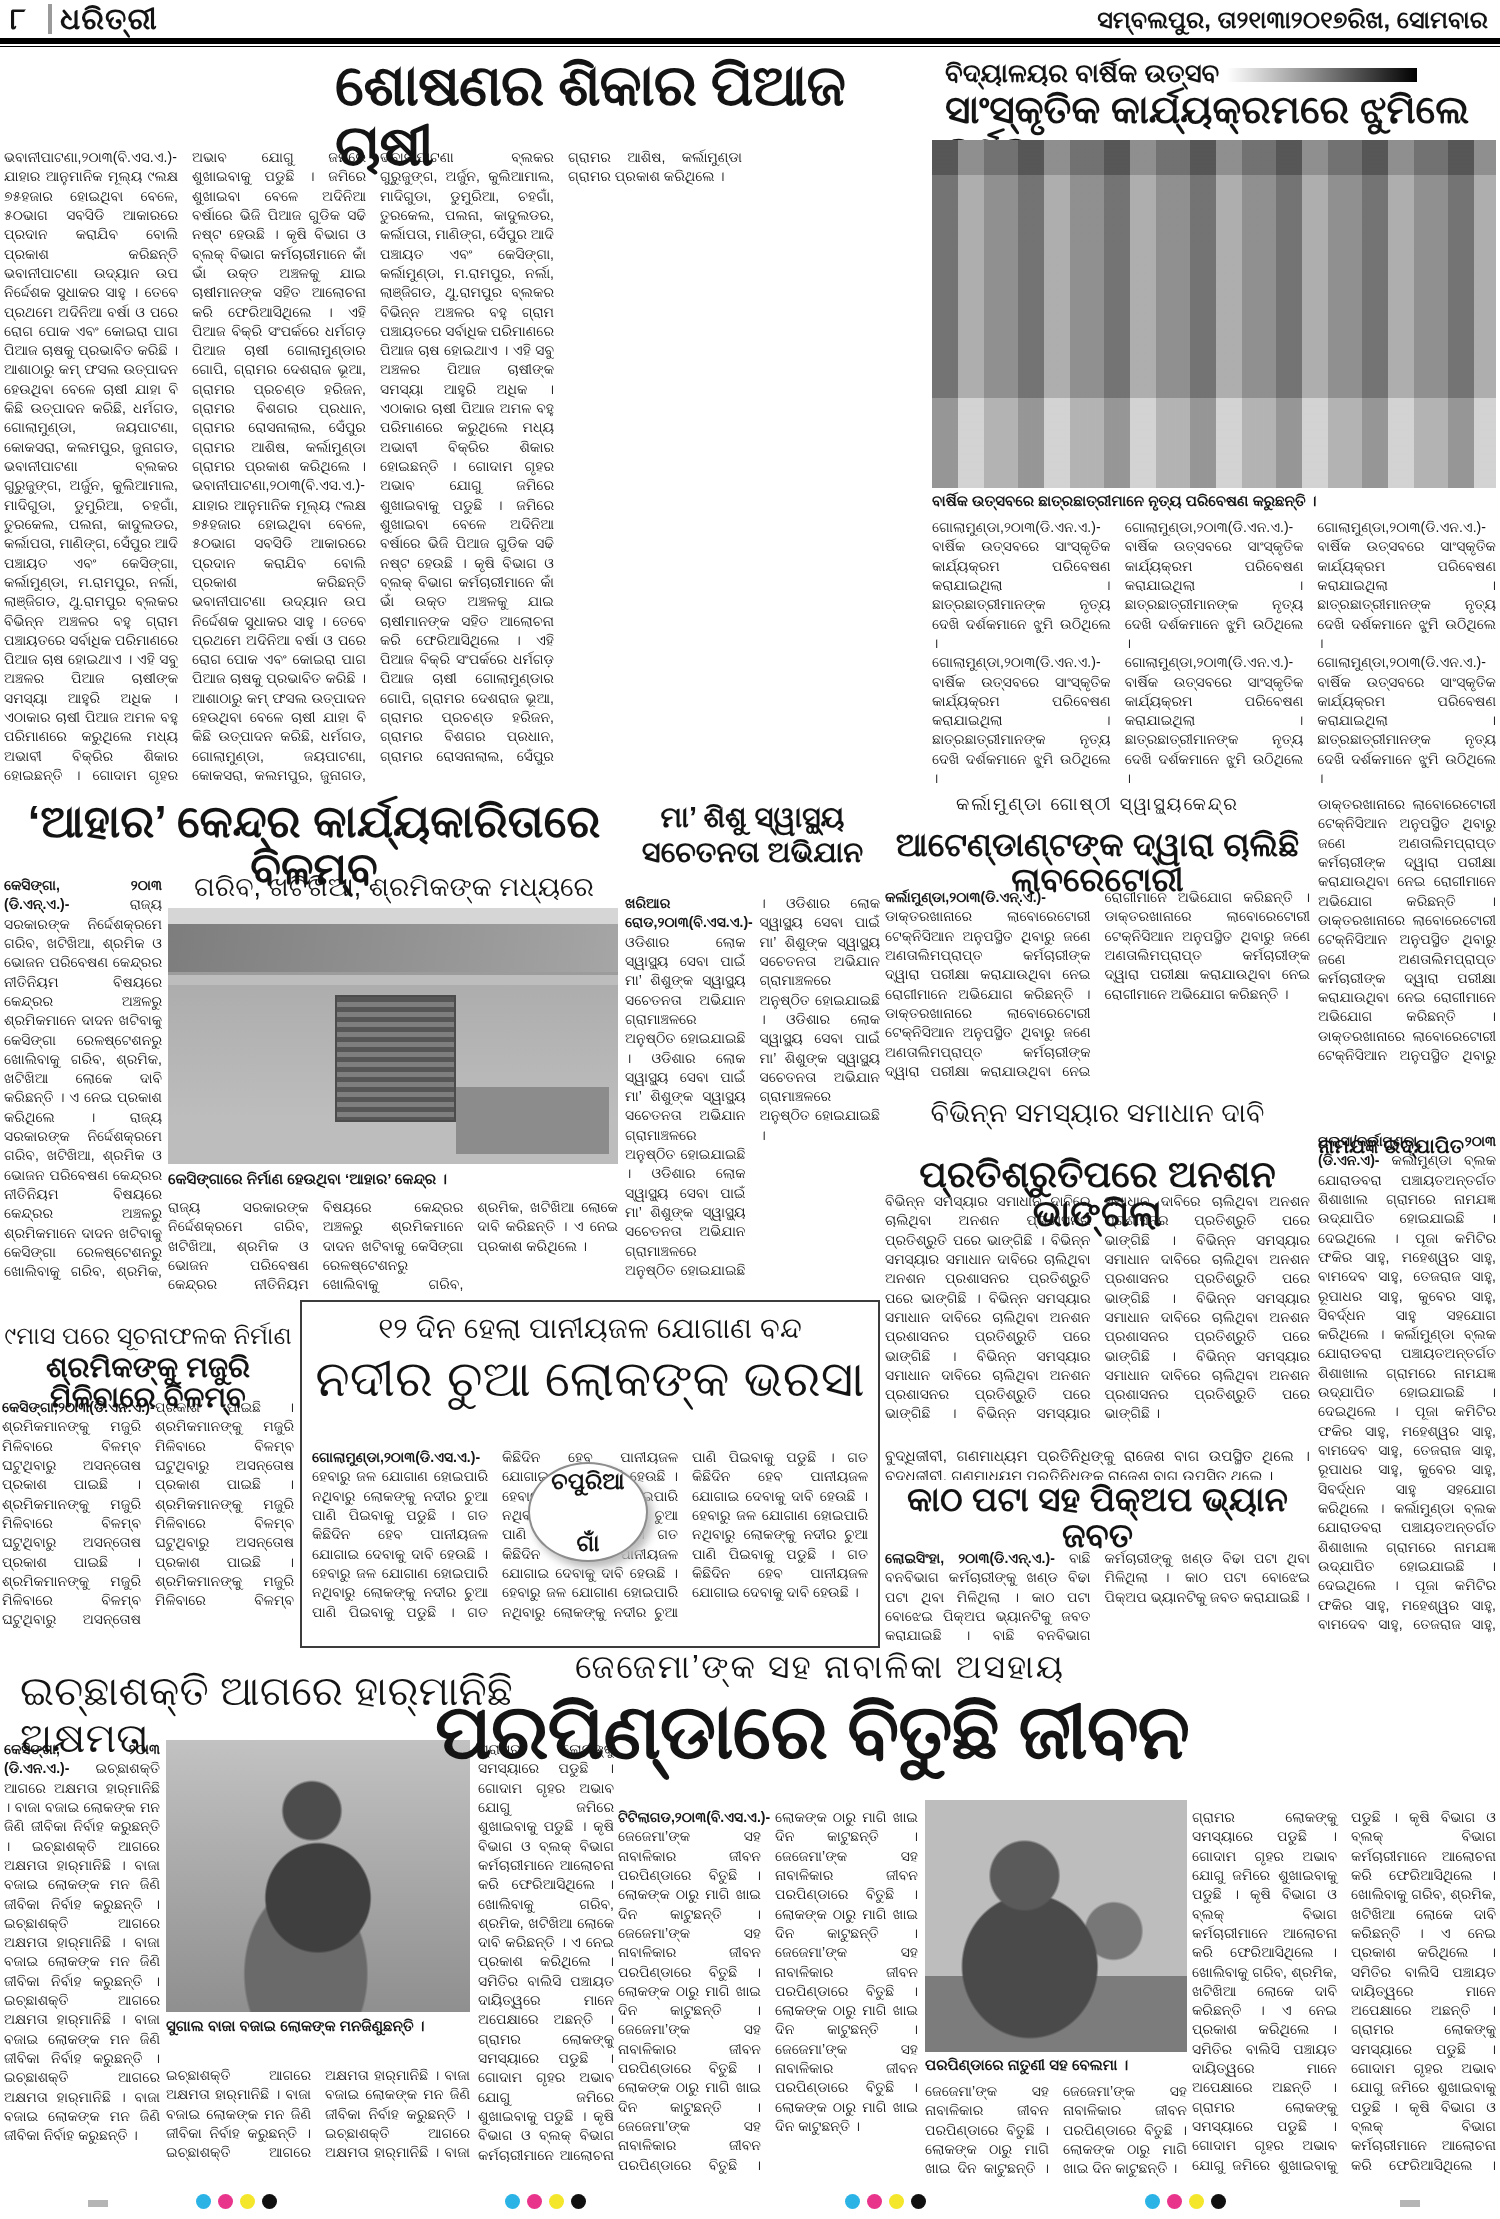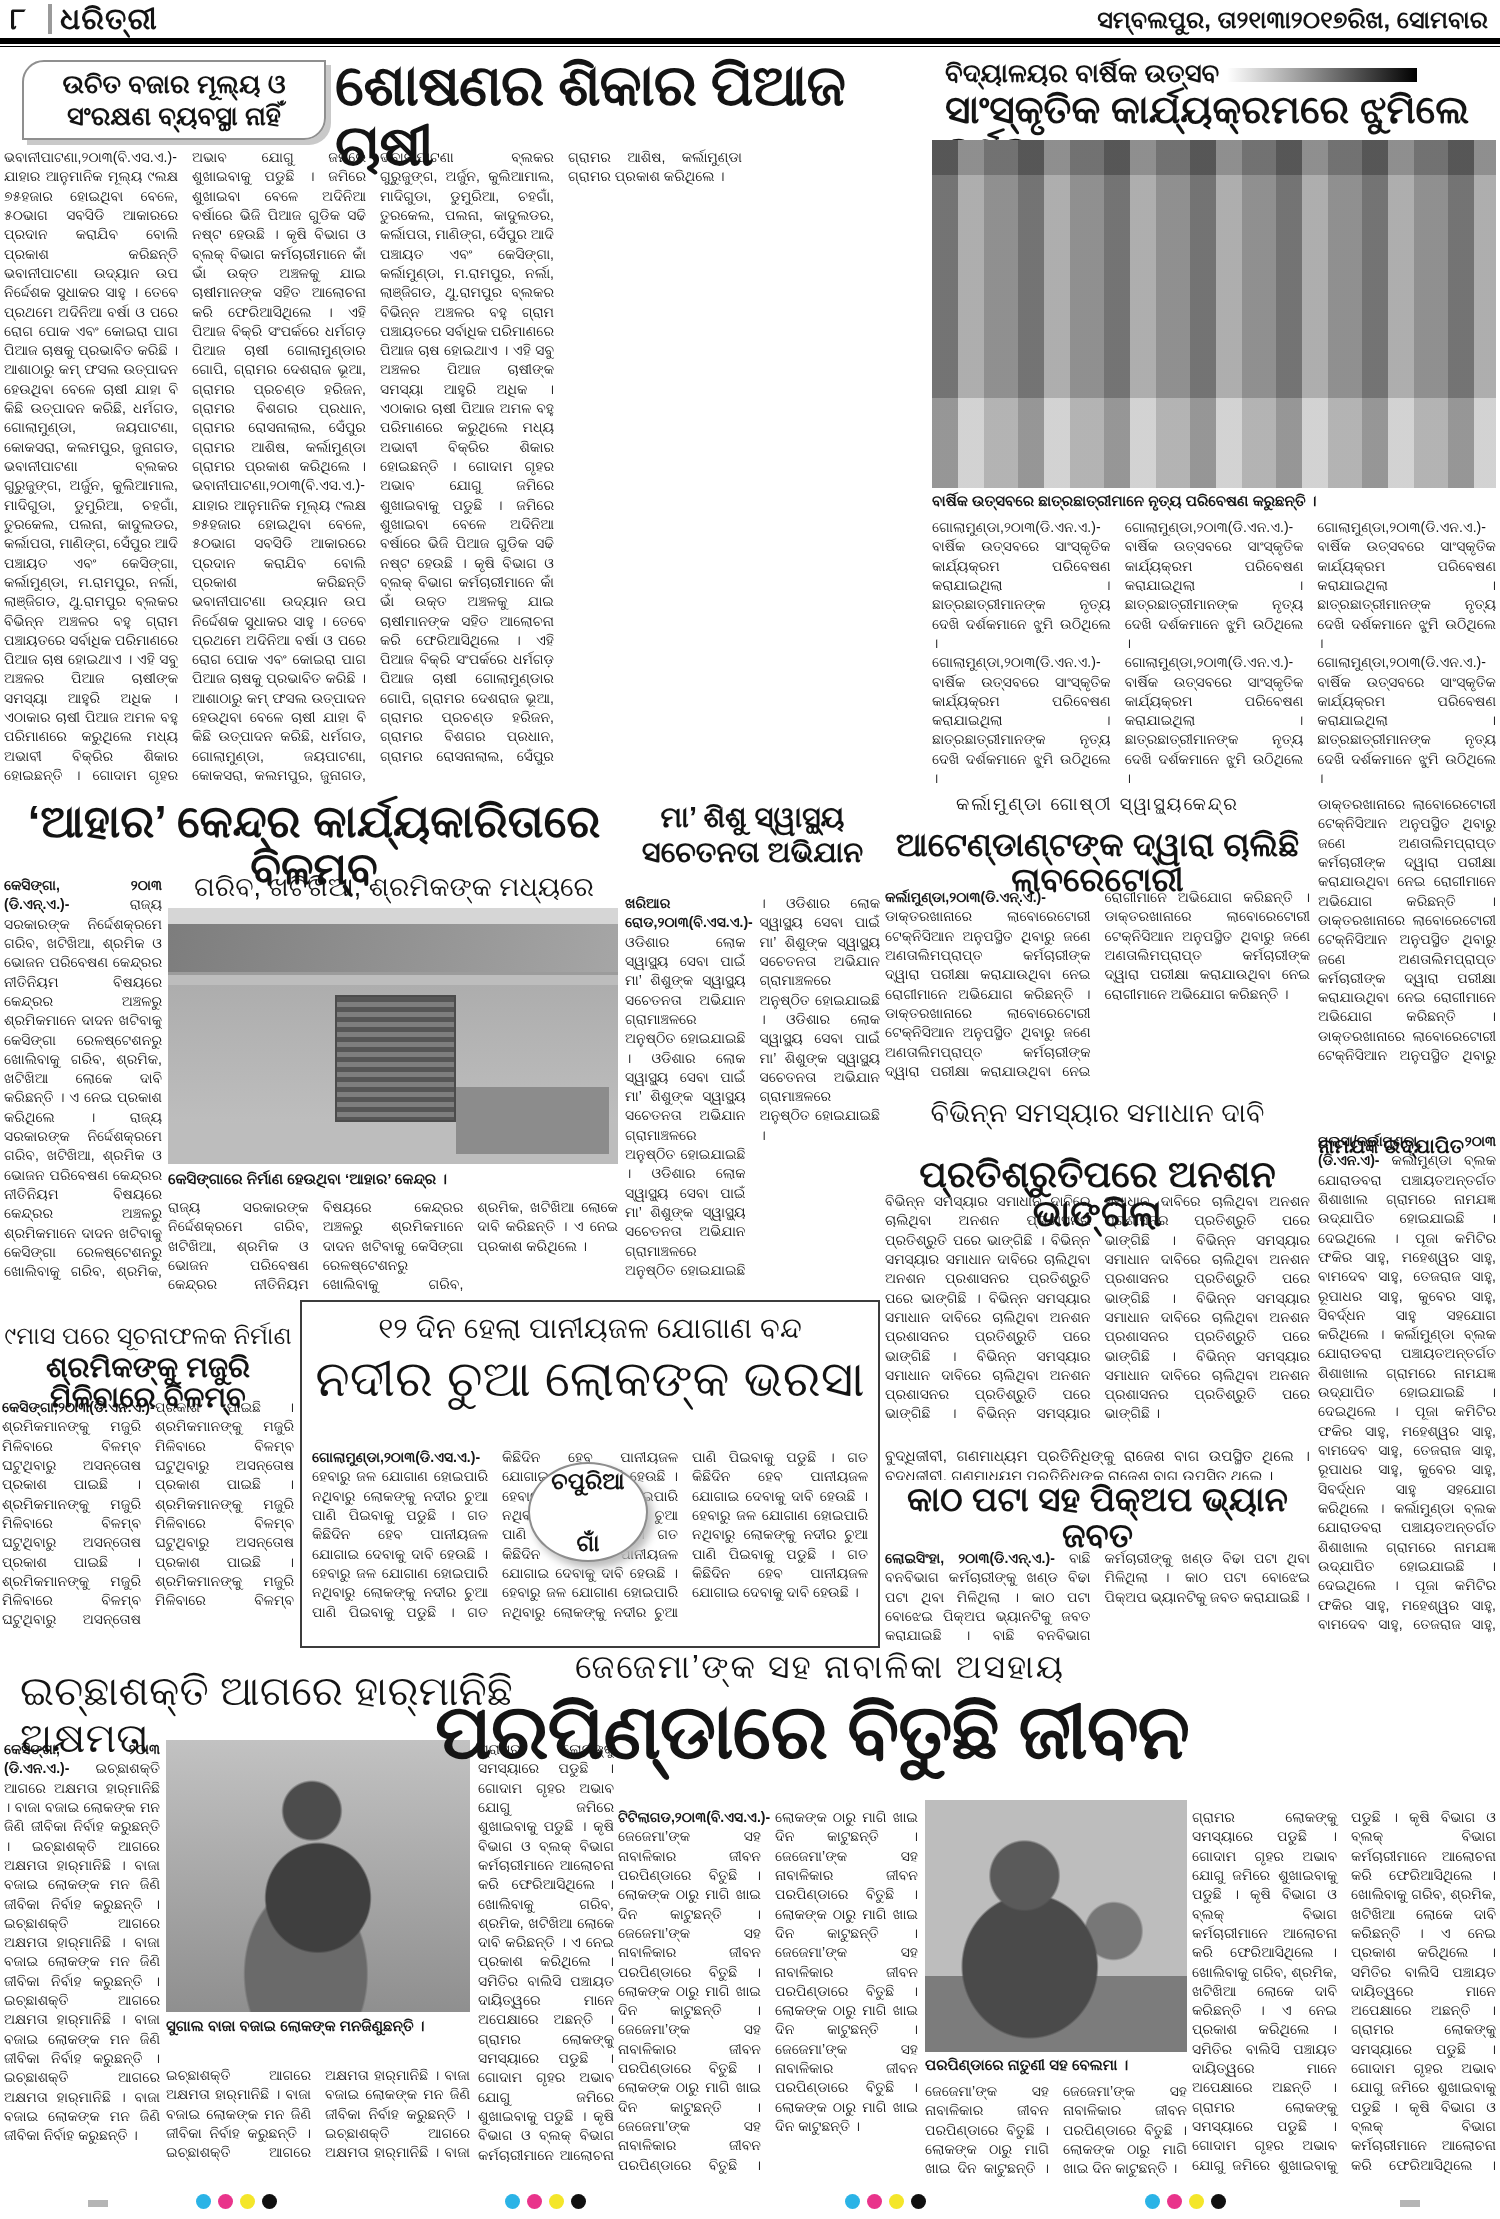--- a/index.html
+++ b/index.html
@@ -123,24 +123,20 @@
 
   <div class="topbar">
     <span class="pageno">୮</span>
     <span class="mast-sep"></span>
     <span class="masthead">ଧରିତ୍ରୀ</span>
     <span class="edition">ସମ୍ବଲପୁର, ତା୨୧ା୩ା୨୦୧୭ରିଖ, ସୋମବାର</span>
   </div>
   <div class="toprule"></div>
   <div class="toprule2"></div>
 
-  <div class="kicker-box">
-    <span>ଉଚିତ ବଜାର ମୂଲ୍ୟ ଓ</span>
-    <span>ସଂରକ୍ଷଣ ବ୍ୟବସ୍ଥା ନାହିଁ</span>
-  </div>
   <div class="main-hl hl">ଶୋଷଣର ଶିକାର ପିଆଜ ଚାଷୀ</div>
 
   <div class="fest-kicker">
     <span>ବିଦ୍ୟାଳୟର ବାର୍ଷିକ ଉତ୍ସବ</span><span class="gradbar"></span>
   </div>
   <div class="fest-hl hl">ସାଂସ୍କୃତିକ କାର୍ଯ୍ୟକ୍ରମରେ ଝୁମିଲେ ଦର୍ଶକ</div>
 
   <div class="onion-body body-txt">ଭବାନୀପାଟଣା,୨୦ା୩(ବି.ଏସ.ଏ.)- ଯାହାର ଆନୁମାନିକ ମୂଲ୍ୟ ୯ଲକ୍ଷ ୭୫ହଜାର ହୋଇଥିବା ବେଳେ, ୫୦ଭାଗ ସବସିଡି ଆକାରରେ ପ୍ରଦାନ କରାଯିବ ବୋଲି ପ୍ରକାଶ କରିଛନ୍ତି ଭବାନୀପାଟଣା ଉଦ୍ୟାନ ଉପ ନିର୍ଦ୍ଦେଶକ ସୁଧାକର ସାହୁ । ତେବେ ପ୍ରଥମେ ଅଦିନିଆ ବର୍ଷା ଓ ପରେ ରୋଗ ପୋକ ଏବଂ କୋଇରା ପାଗ ପିଆଜ ଚାଷକୁ ପ୍ରଭାବିତ କରିଛି । ଆଶାଠାରୁ କମ୍ ଫସଲ ଉତ୍ପାଦନ ହେଉଥିବା ବେଳେ ଚାଷୀ ଯାହା ବି କିଛି ଉତ୍ପାଦନ କରିଛି, ଧର୍ମଗଡ, ଗୋଲାମୁଣ୍ଡା, ଜୟପାଟଣା, କୋକସରା, କଲମପୁର, ଜୁନାଗଡ, ଭବାନୀପାଟଣା ବ୍ଲକର ଗୁରୁଜୁଙ୍ଗ, ଅର୍ଜୁନ, କୁଲିଆମାଲ, ମାଦିଗୁଡା, ଡୁମୁରିଆ, ଚହଗାଁ, ତୁରକେଲ, ପଲନା, କାଦୁଲଡର, କର୍ଲାପତା, ମାଣିଙ୍ଗ, ସେଁପୁର ଆଦି ପଞ୍ଚାୟତ ଏବଂ କେସିଙ୍ଗା, କର୍ଲାମୁଣ୍ଡା, ମ.ରାମପୁର, ନର୍ଲା, ଲାଞ୍ଜିଗଡ, ଥୁ.ରାମପୁର ବ୍ଲକର ବିଭିନ୍ନ ଅଞ୍ଚଳର ବହୁ ଗ୍ରାମ ପଞ୍ଚାୟତରେ ସର୍ବାଧିକ ପରିମାଣରେ ପିଆଜ ଚାଷ ହୋଇଥାଏ । ଏହି ସବୁ ଅଞ୍ଚଳର ପିଆଜ ଚାଷୀଙ୍କ ସମସ୍ୟା ଆହୁରି ଅଧିକ । ଏଠାକାର ଚାଷୀ ପିଆଜ ଅମଳ ବହୁ ପରିମାଣରେ କରୁଥିଲେ ମଧ୍ୟ ଅଭାବୀ ବିକ୍ରିର ଶିକାର ହୋଇଛନ୍ତି । ଗୋଦାମ ଗୃହର ଅଭାବ ଯୋଗୁ ଜମିରେ ଶୁଖାଇବାକୁ ପଡୁଛି । ଜମିରେ ଶୁଖାଇବା ବେଳେ ଅଦିନିଆ ବର୍ଷାରେ ଭିଜି ପିଆଜ ଗୁଡିକ ସଢି ନଷ୍ଟ ହେଉଛି । କୃଷି ବିଭାଗ ଓ ବ୍ଲକ୍ ବିଭାଗ କର୍ମଚାରୀମାନେ କାଁ ଭାଁ ଉକ୍ତ ଅଞ୍ଚଳକୁ ଯାଇ ଚାଷୀମାନଙ୍କ ସହିତ ଆଲୋଚନା କରି ଫେରିଆସିଥିଲେ । ଏହି ପିଆଜ ବିକ୍ରି ସଂପର୍କରେ ଧର୍ମଗଡ଼ ପିଆଜ ଚାଷୀ ଗୋଲାମୁଣ୍ଡାର ଗୋପି, ଗ୍ରାମର ଦେଶରାଜ ଭୂଆ, ଗ୍ରାମର ପ୍ରଚଣ୍ଡ ହରିଜନ, ଗ୍ରାମର ବିଶଗର ପ୍ରଧାନ, ଗ୍ରାମର ରୋସନାଲାଲ, ସେଁପୁର ଗ୍ରାମର ଆଶିଷ, କର୍ଲାମୁଣ୍ଡା ଗ୍ରାମର ପ୍ରକାଶ କରିଥିଲେ । ଭବାନୀପାଟଣା,୨୦ା୩(ବି.ଏସ.ଏ.)- ଯାହାର ଆନୁମାନିକ ମୂଲ୍ୟ ୯ଲକ୍ଷ ୭୫ହଜାର ହୋଇଥିବା ବେଳେ, ୫୦ଭାଗ ସବସିଡି ଆକାରରେ ପ୍ରଦାନ କରାଯିବ ବୋଲି ପ୍ରକାଶ କରିଛନ୍ତି ଭବାନୀପାଟଣା ଉଦ୍ୟାନ ଉପ ନିର୍ଦ୍ଦେଶକ ସୁଧାକର ସାହୁ । ତେବେ ପ୍ରଥମେ ଅଦିନିଆ ବର୍ଷା ଓ ପରେ ରୋଗ ପୋକ ଏବଂ କୋଇରା ପାଗ ପିଆଜ ଚାଷକୁ ପ୍ରଭାବିତ କରିଛି । ଆଶାଠାରୁ କମ୍ ଫସଲ ଉତ୍ପାଦନ ହେଉଥିବା ବେଳେ ଚାଷୀ ଯାହା ବି କିଛି ଉତ୍ପାଦନ କରିଛି, ଧର୍ମଗଡ, ଗୋଲାମୁଣ୍ଡା, ଜୟପାଟଣା, କୋକସରା, କଲମପୁର, ଜୁନାଗଡ, ଭବାନୀପାଟଣା ବ୍ଲକର ଗୁରୁଜୁଙ୍ଗ, ଅର୍ଜୁନ, କୁଲିଆମାଲ, ମାଦିଗୁଡା, ଡୁମୁରିଆ, ଚହଗାଁ, ତୁରକେଲ, ପଲନା, କାଦୁଲଡର, କର୍ଲାପତା, ମାଣିଙ୍ଗ, ସେଁପୁର ଆଦି ପଞ୍ଚାୟତ ଏବଂ କେସିଙ୍ଗା, କର୍ଲାମୁଣ୍ଡା, ମ.ରାମପୁର, ନର୍ଲା, ଲାଞ୍ଜିଗଡ, ଥୁ.ରାମପୁର ବ୍ଲକର ବିଭିନ୍ନ ଅଞ୍ଚଳର ବହୁ ଗ୍ରାମ ପଞ୍ଚାୟତରେ ସର୍ବାଧିକ ପରିମାଣରେ ପିଆଜ ଚାଷ ହୋଇଥାଏ । ଏହି ସବୁ ଅଞ୍ଚଳର ପିଆଜ ଚାଷୀଙ୍କ ସମସ୍ୟା ଆହୁରି ଅଧିକ । ଏଠାକାର ଚାଷୀ ପିଆଜ ଅମଳ ବହୁ ପରିମାଣରେ କରୁଥିଲେ ମଧ୍ୟ ଅଭାବୀ ବିକ୍ରିର ଶିକାର ହୋଇଛନ୍ତି । ଗୋଦାମ ଗୃହର ଅଭାବ ଯୋଗୁ ଜମିରେ ଶୁଖାଇବାକୁ ପଡୁଛି । ଜମିରେ ଶୁଖାଇବା ବେଳେ ଅଦିନିଆ ବର୍ଷାରେ ଭିଜି ପିଆଜ ଗୁଡିକ ସଢି ନଷ୍ଟ ହେଉଛି । କୃଷି ବିଭାଗ ଓ ବ୍ଲକ୍ ବିଭାଗ କର୍ମଚାରୀମାନେ କାଁ ଭାଁ ଉକ୍ତ ଅଞ୍ଚଳକୁ ଯାଇ ଚାଷୀମାନଙ୍କ ସହିତ ଆଲୋଚନା କରି ଫେରିଆସିଥିଲେ । ଏହି ପିଆଜ ବିକ୍ରି ସଂପର୍କରେ ଧର୍ମଗଡ଼ ପିଆଜ ଚାଷୀ ଗୋଲାମୁଣ୍ଡାର ଗୋପି, ଗ୍ରାମର ଦେଶରାଜ ଭୂଆ, ଗ୍ରାମର ପ୍ରଚଣ୍ଡ ହରିଜନ, ଗ୍ରାମର ବିଶଗର ପ୍ରଧାନ, ଗ୍ରାମର ରୋସନାଲାଲ, ସେଁପୁର ଗ୍ରାମର ଆଶିଷ, କର୍ଲାମୁଣ୍ଡା ଗ୍ରାମର ପ୍ରକାଶ କରିଥିଲେ ।</div>
 
   <div class="photo fest-photo"></div>

